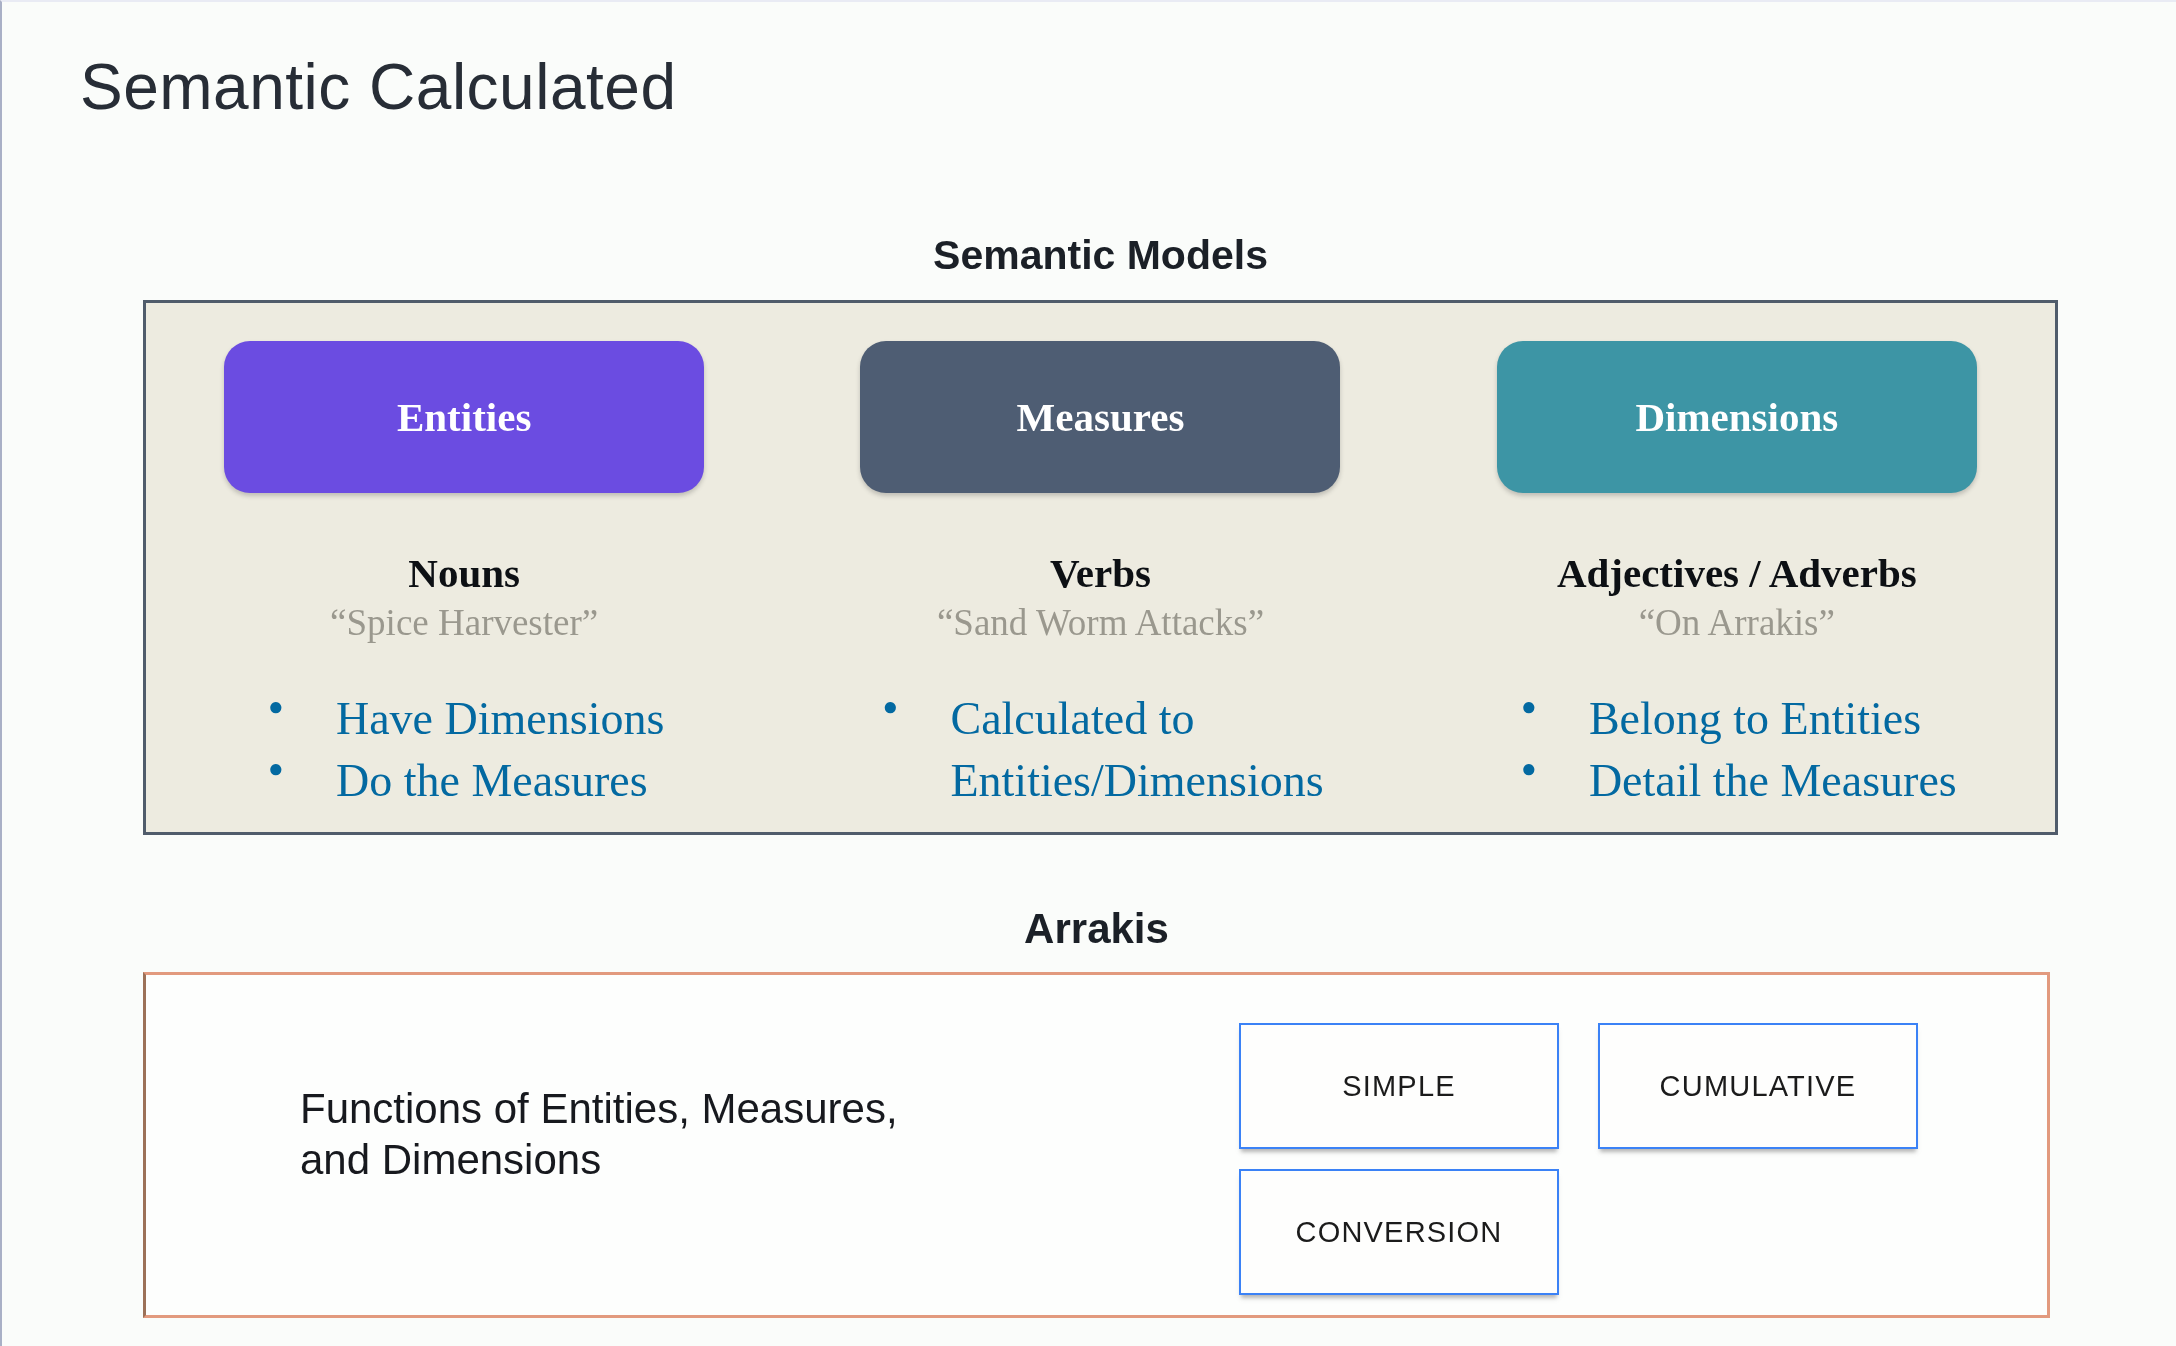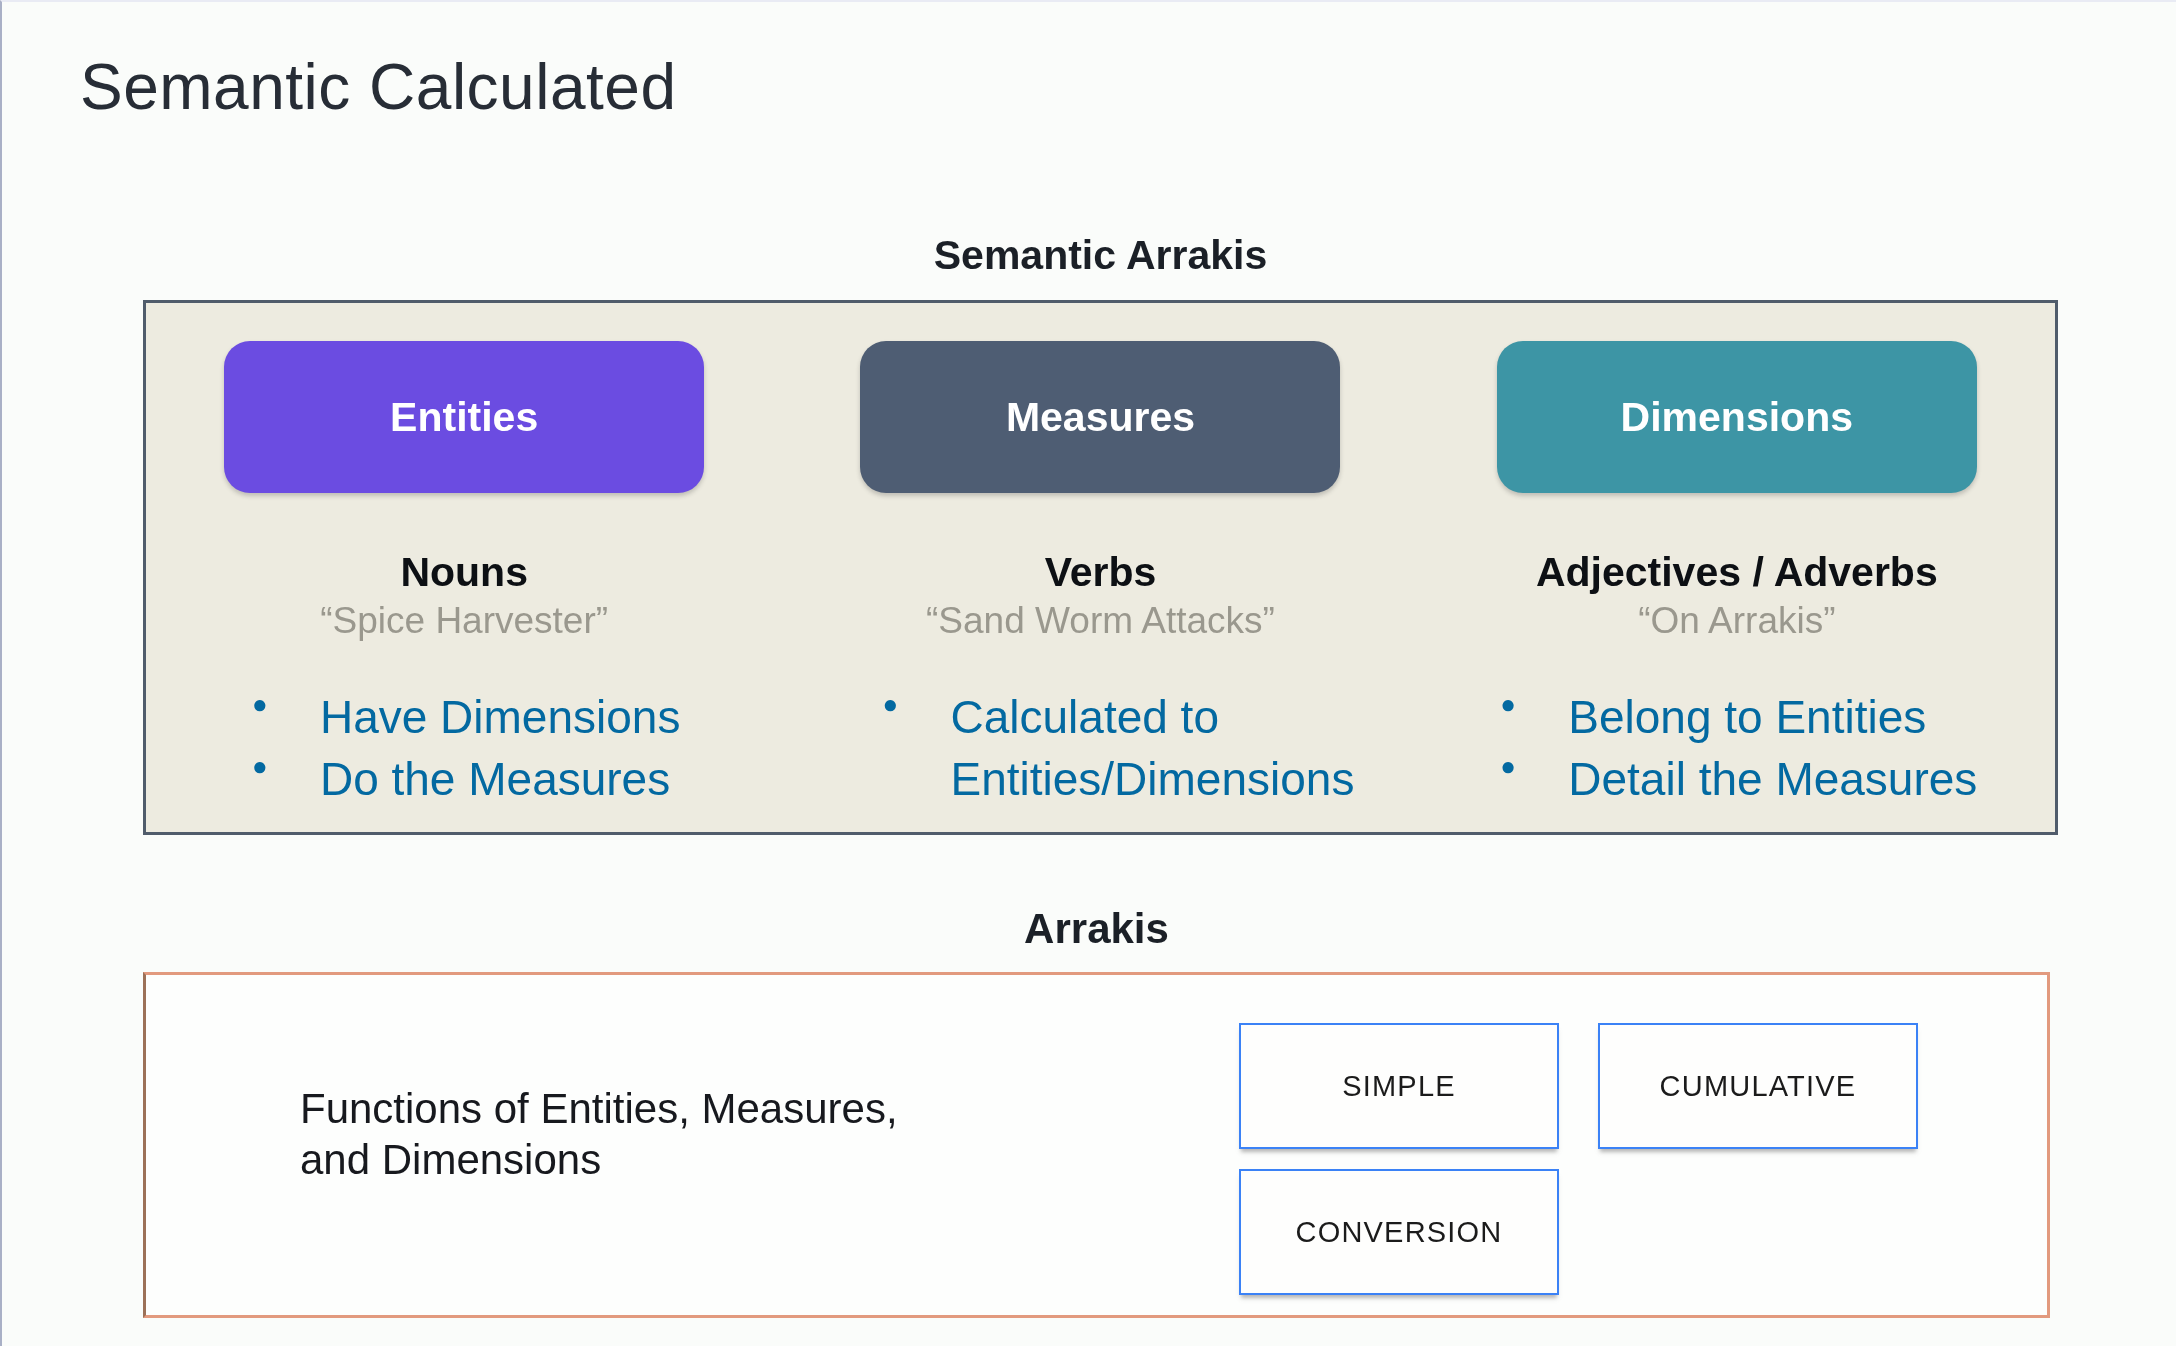--- a/index.html
+++ b/index.html
@@ -19,21 +19,21 @@
   
   .sm-heading{
     position:absolute;left:141px;width:1915px;top:230px;text-align:center;
     font-size:41px;font-weight:bold;color:#1b2027;
   }
   .sm-panel{
     position:absolute;left:141px;top:298px;width:1915px;height:535px;
     box-sizing:border-box;display:flex;
     border:3px solid #505c6b;
   }
-  .sm-col{flex:1;display:flex;flex-direction:column;align-items:center;}
+  .sm-col{flex:1;display:flex;flex-direction:column;align-items:center;font-family:Liberation Serif, serif;}
   .pill{
     margin-top:38px;width:480px;height:152px;border-radius:26px;
     display:flex;align-items:center;justify-content:center;
     color:#ffffff;font-weight:bold;font-size:41px;
     box-shadow:0 3px 4px rgba(60,60,60,.25);
   }
   .role{margin-top:56px;font-size:41px;font-weight:bold;color:#0d1014;}
   .quote{margin-top:4px;font-size:37px;color:#9a988e;}
   .bullets{list-style:none;margin:44px 0 0;padding:0;font-size:46px;color:#0369a1;line-height:1.35;}
   .bullets li{position:relative;padding-left:72px;text-align:left;}
@@ -66,21 +66,21 @@
     box-shadow:0 5px 4px -2px rgba(110,110,110,.5);
   }
 </style>
 </head>
 <body>
 
 <div class="slide">
 
   <div class="page-title">Semantic Calculated</div>
 
-  <div class="sm-heading">Semantic Arrakis</div>
+  <div class="sm-heading">Semantic Models</div>
 
   <div class="sm-panel" style="background-color: rgb(237, 235, 224);">
 
     <div class="sm-col col-entities">
       <div class="pill" style="background-color: rgb(107, 76, 225);">Entities</div>
       <div class="role">Nouns</div>
       <div class="quote">“Spice Harvester”</div>
       <ul class="bullets">
         <li>Have Dimensions</li>
         <li>Do the Measures</li>

